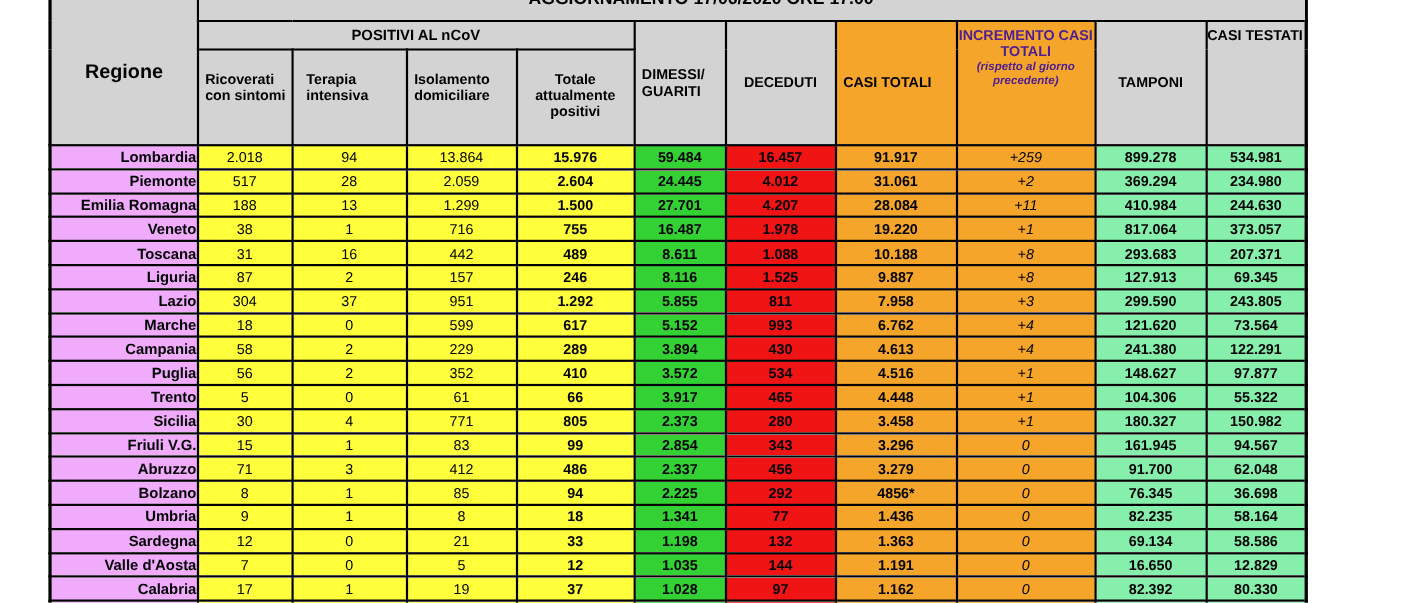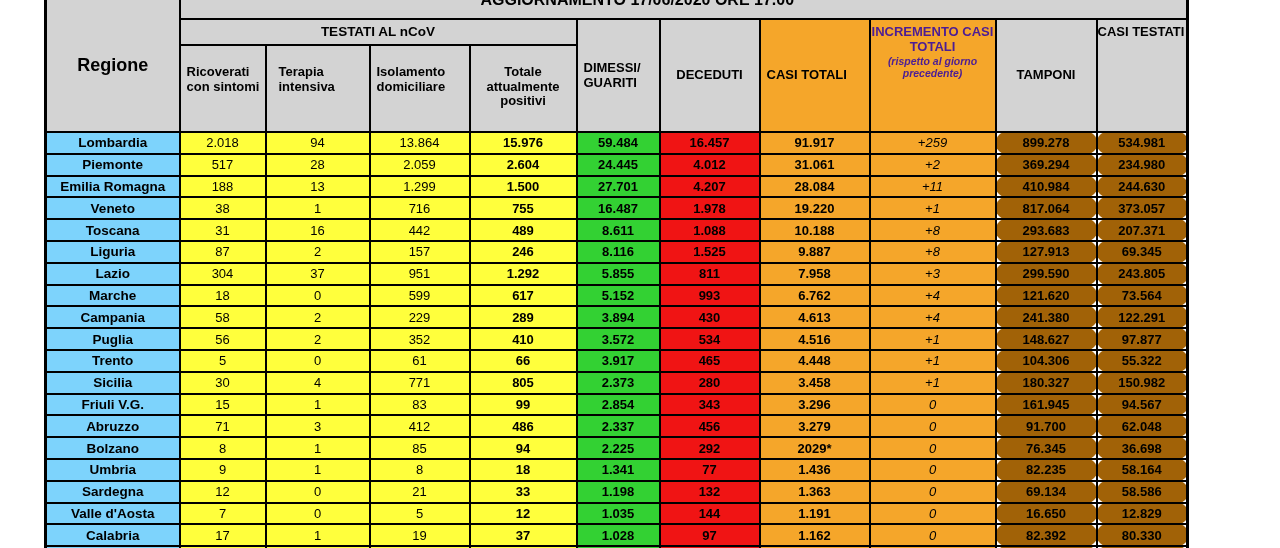--- a/index.html
+++ b/index.html
@@ -28,26 +28,26 @@
   tr.subhead th{height:66px;vertical-align:top;padding-top:19px;}
   th.al{text-align:left;padding-left:6px;}
   th.ac{text-align:center;}
   th.vm{vertical-align:middle;padding-top:0;}
   th.vt{vertical-align:top;padding-top:5px;}
   th.casi-hd{background:#f5a62a;}
   th.incr-hd{background:#f5a62a;color:#4c1d95;text-align:center;vertical-align:top;padding-top:5px;}
   .incr-note{font-weight:bold;font-style:italic;font-size:10.5px;line-height:1.15;display:block;margin-top:1px;}
   
   tbody td{height:19.8px;font-size:13px;text-align:center;vertical-align:middle;white-space:nowrap;}
-  td.c-region{background:#7dd3fc;font-weight:bold;font-size:13.5px;}
+  td.c-region{background:#f0abfc;font-weight:bold;font-size:13.5px;text-align:right;}
   td.c-yellow{background:#ffff3c;}
   td.c-green{background:#33d133;}
   td.c-red{background:#f01414;}
   td.c-orange{background:#f5a62a;}
-  td.c-gray{background:#a16207;border-radius:10px;}
+  td.c-gray{background:#86efac;}
   td.c-bold{font-weight:bold;}
   td.c-italic{font-style:italic;}
   td.c-red{color:#000000;}
 </style>
 </head>
 <body>
 
 <table class="covid">
   <colgroup>
     <col style="width:134px">
@@ -63,21 +63,21 @@
       <col style="width:91px">
   </colgroup>
   <thead>
     <tr>
       <th class="hd regione" rowspan="3">Regione</th>
       <td class="title-cell" colspan="10">
         <span class="clip">AGGIORNAMENTO 17/06/2020 ORE 17.00</span>
       </td>
     </tr>
     <tr>
-      <th class="hd group" colspan="4">TESTATI AL nCoV</th>
+      <th class="hd group" colspan="4">POSITIVI AL nCoV</th>
       <th class="hd al vm" rowspan="2">DIMESSI/ GUARITI</th>
       <th class="hd ac vm" rowspan="2">DECEDUTI</th>
       <th class="hd al vm casi-hd" rowspan="2">CASI TOTALI</th>
       <th class="hd incr-hd" rowspan="2">
         <span>INCREMENTO CASI  TOTALI</span>
         <span class="incr-note">(rispetto al giorno precedente)</span>
       </th>
       <th class="hd ac vm" rowspan="2">TAMPONI</th>
       <th class="hd al vt" rowspan="2" style="padding-left:0">CASI TESTATI</th>
     </tr>
@@ -272,21 +272,21 @@
         <td class="c-gray c-bold">62.048</td>
       </tr>
       <tr>
         <td class="c-region">Bolzano</td>
         <td class="c-yellow">8</td>
         <td class="c-yellow">1</td>
         <td class="c-yellow">85</td>
         <td class="c-yellow c-bold">94</td>
         <td class="c-green c-bold">2.225</td>
         <td class="c-red c-bold">292</td>
-        <td class="c-orange c-bold">2029*</td>
+        <td class="c-orange c-bold">4856*</td>
         <td class="c-orange c-italic">0</td>
         <td class="c-gray c-bold">76.345</td>
         <td class="c-gray c-bold">36.698</td>
       </tr>
       <tr>
         <td class="c-region">Umbria</td>
         <td class="c-yellow">9</td>
         <td class="c-yellow">1</td>
         <td class="c-yellow">8</td>
         <td class="c-yellow c-bold">18</td>

